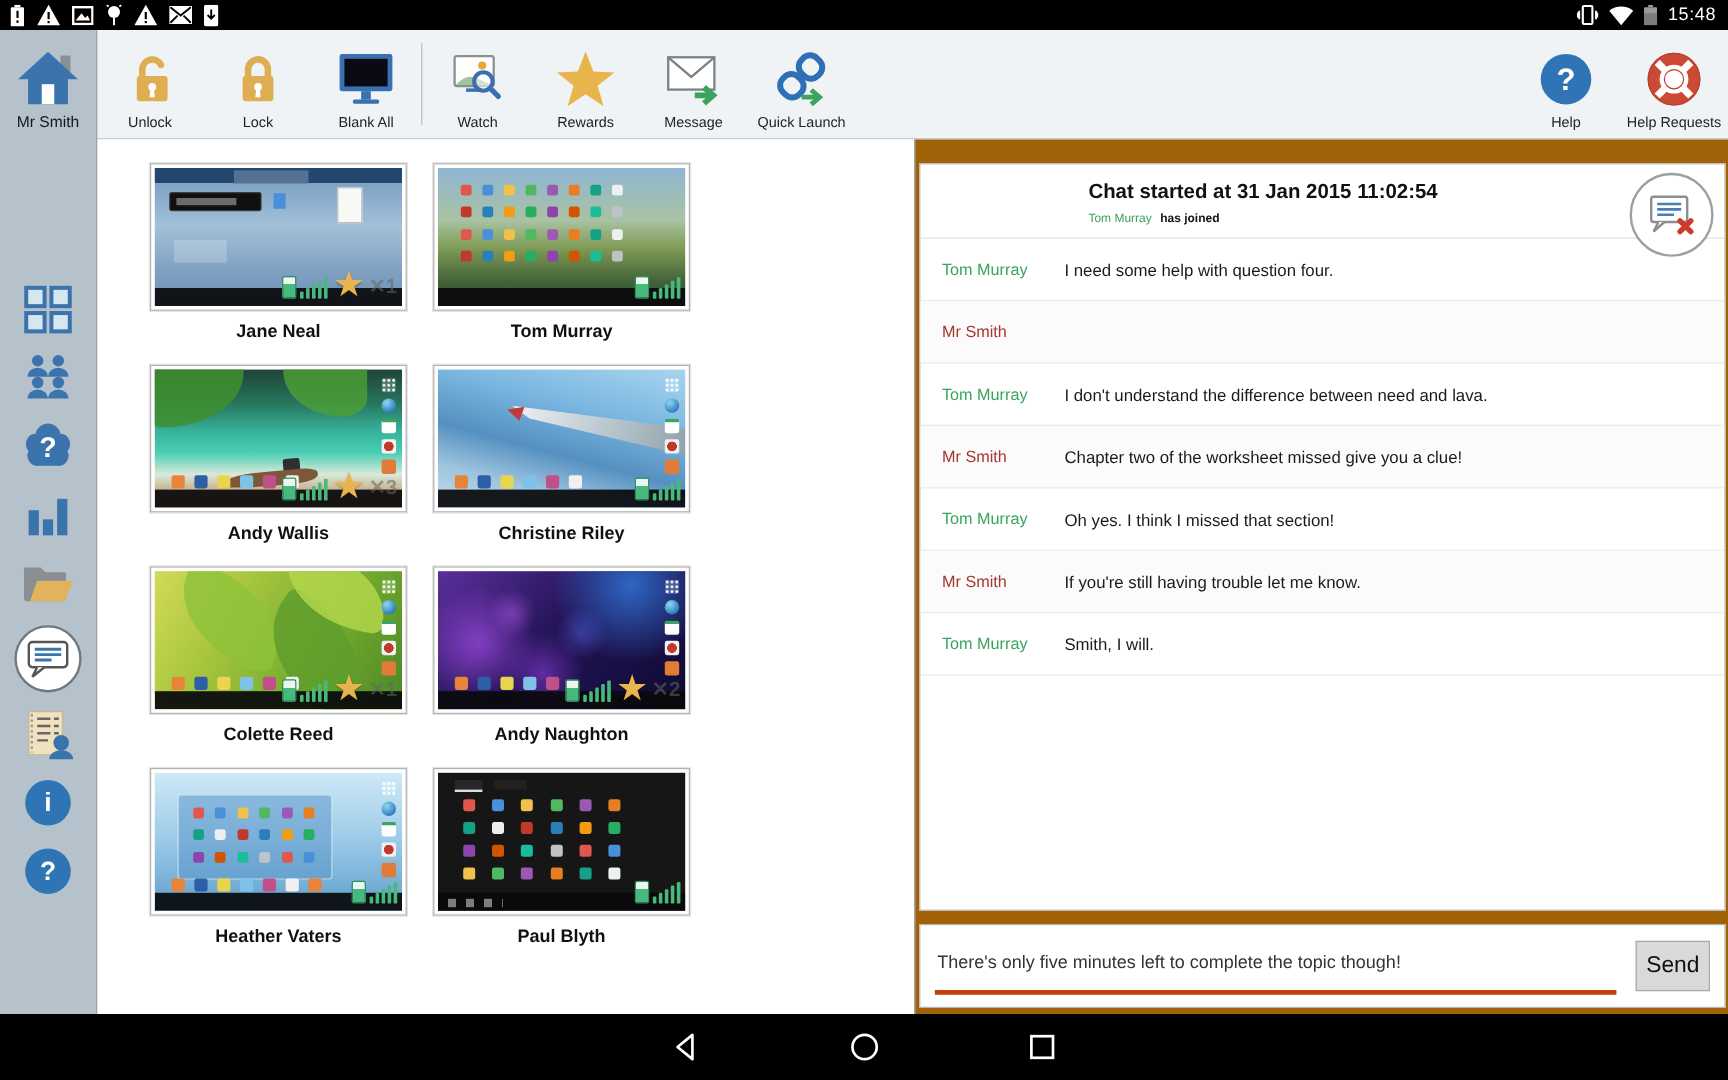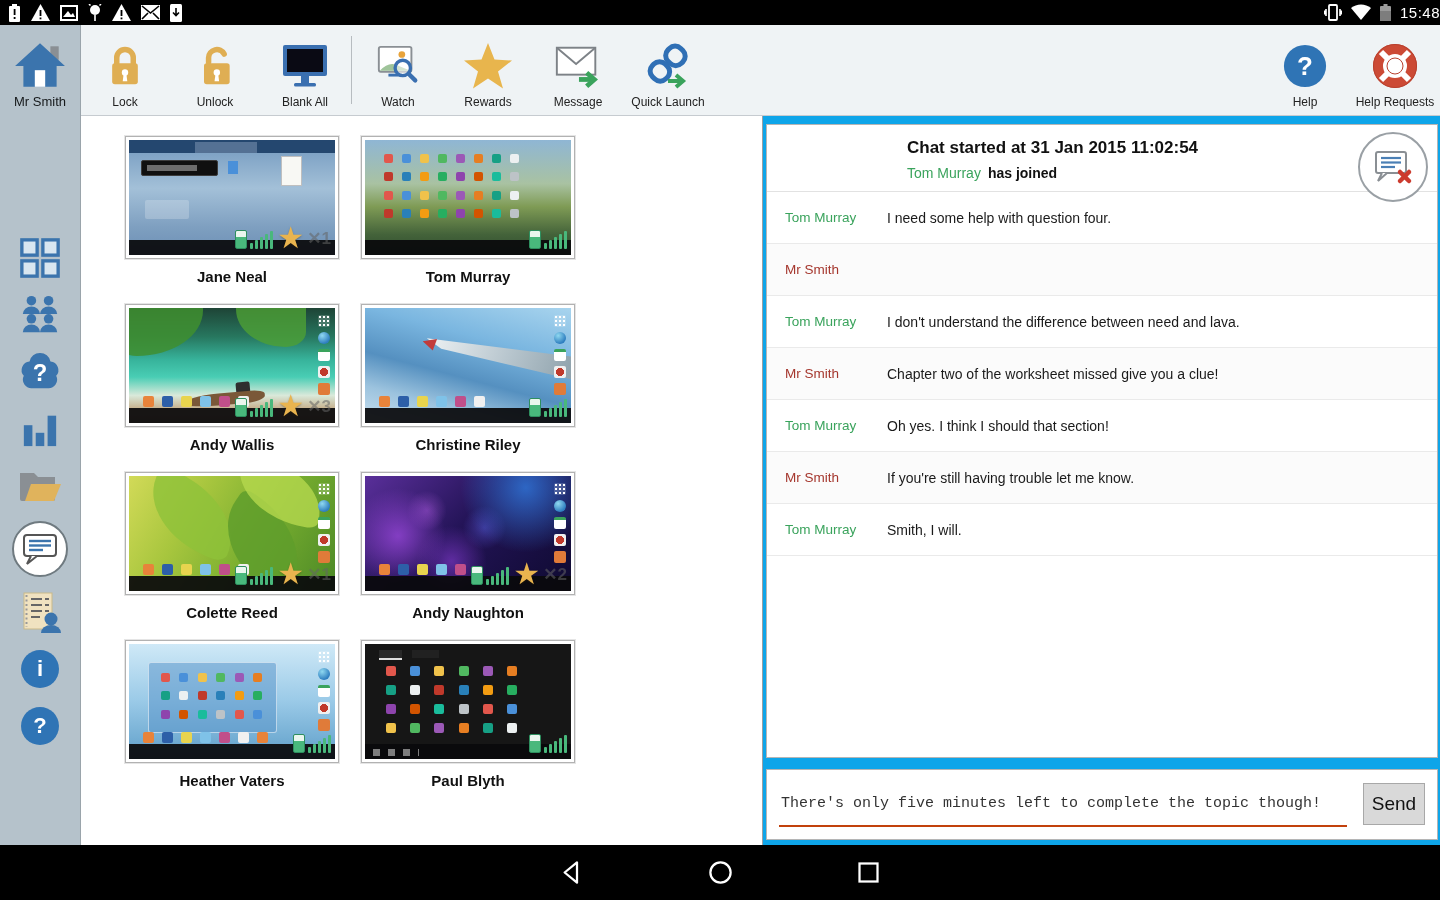--- a/index.html
+++ b/index.html
@@ -3,21 +3,21 @@
 <meta charset="utf-8">
 <style>
   html,body{margin:0;padding:0}
   body{width:1440px;height:900px;position:relative;overflow:hidden;background:#fff;
        font-family:"Liberation Sans",sans-serif;-webkit-font-smoothing:antialiased}
 
   
   .status-bar{position:absolute;top:0;left:0;right:0;height:25px;background:#000;
               display:flex;align-items:center;color:#fff;z-index:20}
   .sbL{display:flex;gap:10px;align-items:center;padding-left:8px}
-  .sbR{margin-left:auto;display:flex;gap:9px;align-items:flex-start;}
+  .sbR{margin-left:auto;display:flex;gap:9px;align-items:center;padding-right:10px}
   .sb-time{font-size:15px;color:#fff;letter-spacing:.5px}
 
   
   .toolbar{position:absolute;top:25px;left:80px;right:0;height:90px;background:#eff3f5;
            border-bottom:1px solid #c6cbd0;display:flex;align-items:center;z-index:5}
   .tb-item{width:90px;height:82px;display:flex;flex-direction:column;align-items:center;
            justify-content:flex-end;gap:3px;padding-bottom:5px;cursor:pointer}
   .tb-ic{height:52px;display:flex;align-items:center;justify-content:center}
   .tb-label{font-size:12px;color:#222;white-space:nowrap}
   .tb-divider{width:1px;height:68px;background:#b7bcc0;margin:0 1px}
@@ -113,44 +113,44 @@
 
   .overlay{position:absolute;right:2%;bottom:5%;display:flex;align-items:flex-end;gap:3px;z-index:3}
   .batt{width:12px;height:19px;border-radius:2px;border:1px solid #2e8f5f;box-sizing:border-box;
         background:linear-gradient(180deg,#eaf6ee 0 35%,#49b87c 35%)}
   .bars{display:flex;align-items:flex-end;gap:2px}
   .bars i{width:3px;background:#49b87c;display:block;border-radius:1px}
   .star{font-size:30px;line-height:22px;color:#e9b44f;text-shadow:0 1px 2px rgba(60,40,0,.35);margin-left:1px}
   .mark{font-size:17px;font-weight:bold;color:rgba(100,100,100,.55);line-height:20px}
 
   
-  .chat-panel{position:absolute;top:116px;left:762px;right:0;bottom:55px;background:#0ea5e9;
-              border-left:1px solid #9aa0a5;padding:8px 2px 5px 3px;display:flex;flex-direction:column}
+  .chat-panel{position:absolute;top:116px;left:762px;right:0;bottom:55px;background:#a16207;
+              border-left:1px solid #9aa0a5;padding:20px 2px 5px 3px;display:flex;flex-direction:column}
   .chat-box{border:1px solid #b5b5b5;height:637px;position:relative;background:#fff;overflow:hidden}
   .chat-header{padding:13px 0 10px 140px;border-bottom:1px solid #e2e2e2}
   .chat-title{font-size:17px;font-weight:bold;color:#111}
-  .chat-joined{margin-top:7px;font-size:14px}
+  .chat-joined{margin-top:7px;font-size:10px}
   .joined-name{color:#3aa35c;margin-right:7px}
   .joined-suffix{font-weight:bold;color:#111}
   .chat-close{position:absolute;top:7px;right:9px;width:66px;height:66px;border-radius:50%;
               border:2px solid #9aa0a5;background:#fff;display:flex;align-items:center;
               justify-content:center;cursor:pointer;z-index:2}
   #chat-messages{}
   .msg-row{display:flex;align-items:center;height:51px;border-bottom:1px solid #eaeaea;font-size:14px}
   .msg-row:nth-child(even){background:#fbfbfb}
   .msg-name{width:102px;padding-left:18px;font-size:13.5px;flex-shrink:0}
   .msg-name.student{color:#3aa35c}
   .msg-name.teacher{color:#a5372e}
   .msg-text{color:#1a1a1a;padding-right:10px}
 
   .chat-input-box{margin-top:11px;border:1px solid #b5b5b5;height:70px;display:flex;
                   align-items:center;padding:0 12px;background:#fff}
   .chat-input{flex:1;border:none;outline:none;font-size:15px;color:#333;height:42px;
-              border-bottom:2px solid #c2410c;margin-right:16px;background:transparent;
-              font-family:Liberation Mono, monospace}
+              border-bottom:4px solid #c2410c;margin-right:16px;background:transparent;
+              font-family:Liberation Sans, sans-serif}
   .send-btn{width:62px;height:42px;background:#d9d9d9;border:1px solid #a8a8a8;font-size:19px;
             color:#111;cursor:pointer;font-family:"Liberation Sans",sans-serif}
 
   
   .nav-bar{position:absolute;left:0;right:0;bottom:0;height:55px;background:#000;display:flex;
            align-items:center;justify-content:center;gap:118px;z-index:20}
   .nav-btn{width:30px;height:30px;display:flex;align-items:center;justify-content:center;cursor:pointer}
 </style>
 </head>
 <body>
@@ -206,38 +206,38 @@
         <rect x="0" y="7" width="11" height="10" fill="#7d7d7d"></rect>
       </svg>
     <span class="sb-time">15:48</span>
   </div>
 </div>
 
 <div class="toolbar">
   <div class="tb-item">
     <span class="tb-ic">
         <svg width="44" height="50" viewBox="0 0 48 52">
+          <path d="M17 22 v-5 a9 9 0 0 1 17 -4" fill="none" stroke="#dfae53" stroke-width="6" stroke-linecap="round"></path>
+          <rect x="12" y="23" width="28" height="23" rx="3" fill="#dfae53"></rect>
+          <circle cx="26" cy="33" r="3.5" fill="#fff"></circle>
+          <path d="M24.5 35 h3 l1 7.5 h-5 z" fill="#fff"></path>
+        </svg>
+      </span>
+    <span class="tb-label">Unlock</span>
+  </div>
+  <div class="tb-item">
+    <span class="tb-ic">
+        <svg width="44" height="50" viewBox="0 0 48 52">
           <path d="M15 24 v-7 a9 9 0 0 1 18 0 v7" fill="none" stroke="#dfae53" stroke-width="6"></path>
           <rect x="10" y="23" width="28" height="23" rx="3" fill="#dfae53"></rect>
           <circle cx="24" cy="33" r="3.5" fill="#fff"></circle>
           <path d="M22.5 35 h3 l1 7.5 h-5 z" fill="#fff"></path>
         </svg>
       </span>
     <span class="tb-label">Lock</span>
-  </div>
-  <div class="tb-item">
-    <span class="tb-ic">
-        <svg width="44" height="50" viewBox="0 0 48 52">
-          <path d="M17 22 v-5 a9 9 0 0 1 17 -4" fill="none" stroke="#dfae53" stroke-width="6" stroke-linecap="round"></path>
-          <rect x="12" y="23" width="28" height="23" rx="3" fill="#dfae53"></rect>
-          <circle cx="26" cy="33" r="3.5" fill="#fff"></circle>
-          <path d="M24.5 35 h3 l1 7.5 h-5 z" fill="#fff"></path>
-        </svg>
-      </span>
-    <span class="tb-label">Unlock</span>
   </div>
   <div class="tb-item">
     <span class="tb-ic">
         <svg width="48" height="46" viewBox="0 0 48 46">
           <rect x="2" y="2" width="44" height="31" rx="2" fill="#3a6fb0"></rect>
           <rect x="6" y="6" width="36" height="23" fill="#0a0a14"></rect>
           <rect x="20" y="33" width="8" height="7" fill="#3a6fb0"></rect>
           <rect x="13" y="40" width="22" height="3.5" rx="1.5" fill="#3a6fb0"></rect>
         </svg>
       </span>
@@ -782,21 +782,21 @@
     <span class="msg-text">I don't understand the difference between need and lava.</span>
   </div>
 
   <div class="msg-row">
     <span class="msg-name teacher">Mr Smith</span>
     <span class="msg-text">Chapter two of the worksheet missed give you a clue!</span>
   </div>
 
   <div class="msg-row">
     <span class="msg-name student">Tom Murray</span>
-    <span class="msg-text">Oh yes. I think I should that section!</span>
+    <span class="msg-text">Oh yes. I think I missed that section!</span>
   </div>
 
   <div class="msg-row">
     <span class="msg-name teacher">Mr Smith</span>
     <span class="msg-text">If you're still having trouble let me know.</span>
   </div>
 
   <div class="msg-row">
     <span class="msg-name student">Tom Murray</span>
     <span class="msg-text">Smith, I will.</span>

